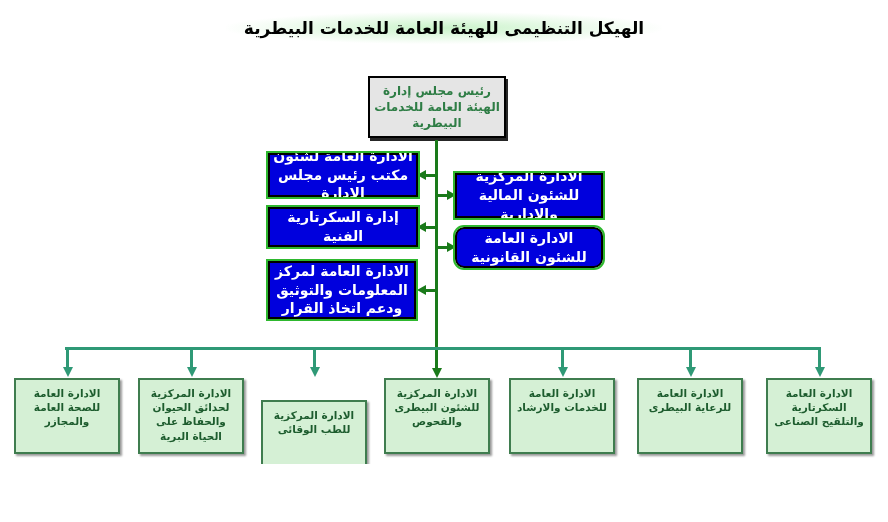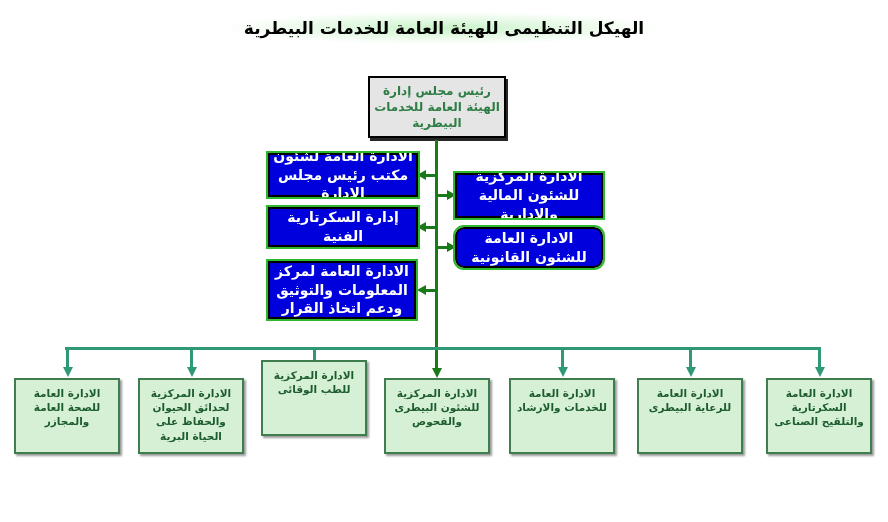--- a/index.html
+++ b/index.html
@@ -108,21 +108,21 @@
 
   <div class="line teal" style="left:818px;top:347px;width:3px;height:20px;"></div>
   <div class="ah ah-down-teal" style="left:815px;top:367px;"></div>
 
   <div class="node node-green" style="left:14px;top:378px;width:106px;height:76px;">
     <span>الادارة العامة للصحة العامة والمجازر</span>
   </div>
   <div class="node node-green" style="left:138px;top:378px;width:106px;height:76px;">
     <span>الادارة المركزية لحدائق الحيوان والحفاظ على الحياة البرية</span>
   </div>
-  <div class="node node-green" style="left:261px;top:360px;width:106px;height:76px;">
+  <div class="node node-green" style="left:261px;top:400px;width:106px;height:76px;">
     <span>الادارة المركزية للطب الوقائى</span>
   </div>
   <div class="node node-green" style="left:384px;top:378px;width:106px;height:76px;">
     <span>الادارة المركزية للشئون البيطرى والفحوص</span>
   </div>
   <div class="node node-green" style="left:509px;top:378px;width:106px;height:76px;">
     <span>الادارة العامة للخدمات والارشاد</span>
   </div>
   <div class="node node-green" style="left:637px;top:378px;width:106px;height:76px;">
     <span>الادارة العامة للرعاية البيطرى</span>

